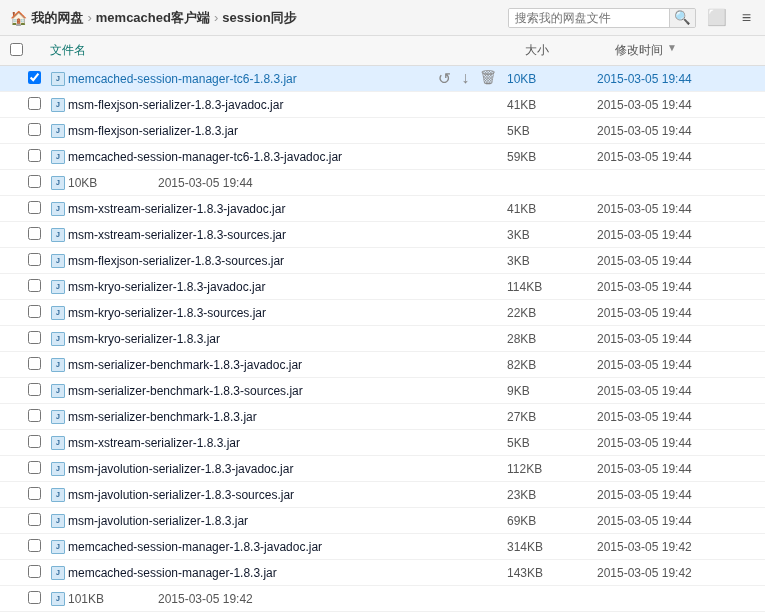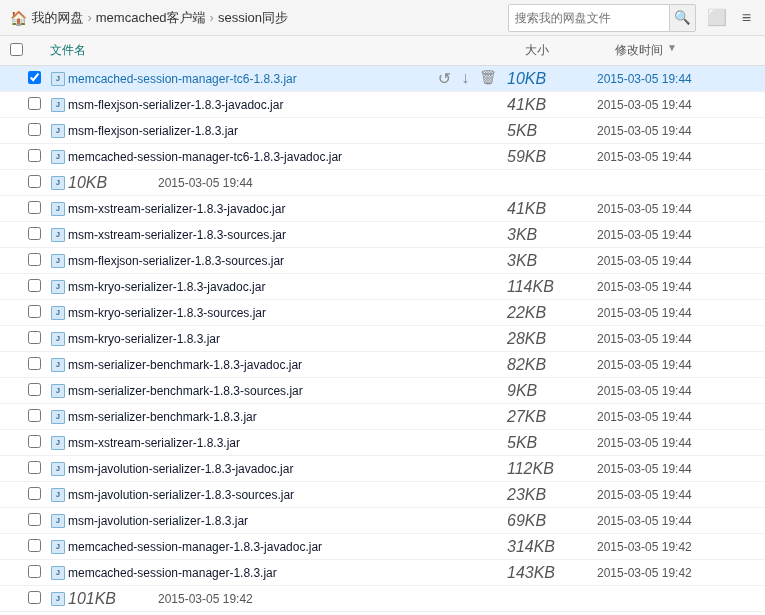--- a/index.html
+++ b/index.html
@@ -25,32 +25,33 @@
     .breadcrumb {
       display: flex;
       align-items: center;
       flex: 1;
       font-size: 13px;
       color: #333;
     }
     .breadcrumb-item {
       color: #333;
       cursor: pointer;
+      font-weight: bold;
     }
     .breadcrumb-sep {
       margin: 0 4px;
       color: #999;
     }
     .search-area {
       display: flex;
       align-items: center;
       border: 1px solid #ccc;
       border-radius: 2px;
       overflow: hidden;
-      height: 28px;
+      height: 20px;
     }
     .search-input {
       border: none;
       outline: none;
       padding: 0 6px;
       font-size: 12px;
       width: 160px;
       height: 100%;
       background: #fff;
       color: #999;
@@ -168,23 +169,22 @@
       color: #0f172a;
       white-space: nowrap;
       overflow: hidden;
       text-overflow: ellipsis;
     }
     .file-row.selected .file-name {
       color: #1a6faf;
     }
     .file-row .file-size {
       width: 90px;
-      font-size: 16px;
+      font-size: 12px;
       color: #555;
-      font-style: italic;
     }
     .file-row .file-date {
       width: 140px;
       font-size: 12px;
       color: #555;
     }
     .row-actions {
       display: flex;
       gap: 6px;
       margin-right: 8px;

